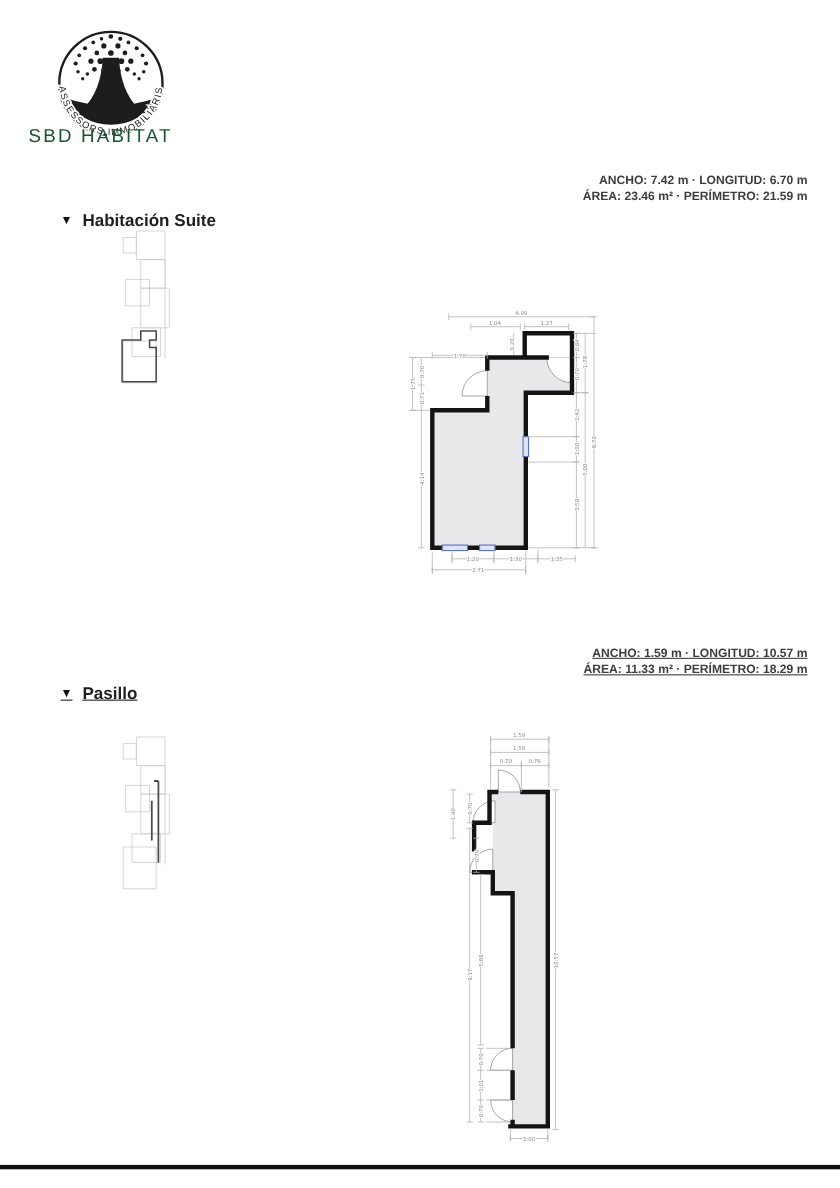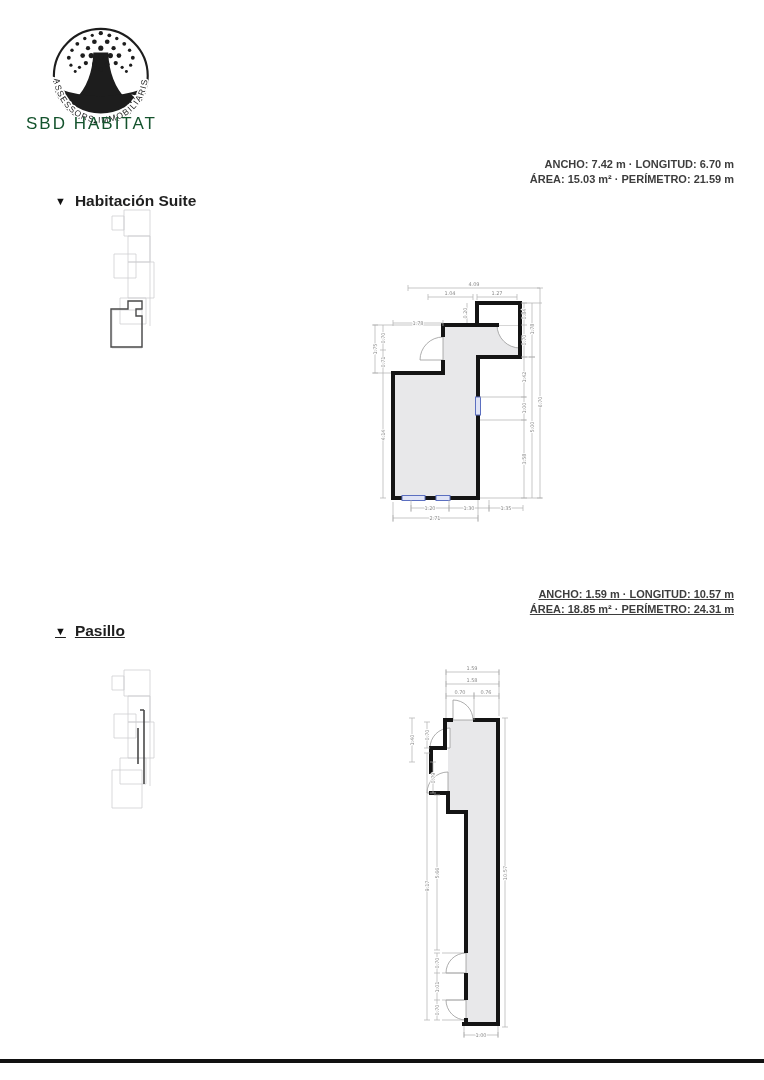--- a/index.html
+++ b/index.html
@@ -82,21 +82,21 @@
       </text>
     </g>
   </svg>
   <div class="brand">SBD HABITAT</div>
 
   <div class="sec-title t1">
     <span class="mark">▼</span><span>Habitación Suite</span>
   </div>
   <div class="stats t1">
     <div>ANCHO: 7.42 m · LONGITUD: 6.70 m</div>
-    <div>ÁREA: 15.03 m² · PERÍMETRO: 21.59 m</div>
+    <div>ÁREA: 23.46 m² · PERÍMETRO: 21.59 m</div>
   </div>
 
   <svg class="mm1" width="70" height="155" viewBox="0 0 70 155">
     <path class="mmline" d="M26,4 H52 V30 H26 Z M14,10 H26 V24 H14 Z M30,30 H52 V56 H30 Z M16,48 H38 V72 H16 Z M30,56 H56 V92 H30 Z M22,92 H48 V118 H22 Z M14,104 H44 V142 H14 Z M52,30 V120"></path>
     <path class="mmhl" stroke-width="1.4" d="M13,103 H30 V95 H44 V103 H38 V110 H44 V141 H13 Z"></path>
   </svg>
 
   <svg class="plan1" width="200" height="265" viewBox="0 0 200 265">
 
     <path d="M28,101 H78 V53 H155 V85 H113 V226 H28 Z" fill="#e8e8ea"></path>
@@ -146,21 +146,21 @@
     <text class="dim-t" x="104" y="238">1.30</text>
     <text class="dim-t" x="141" y="238">1.35</text>
     <text class="dim-t" x="70" y="248">2.71</text>
   </svg>
 
   <div class="sec-title t2">
     <span class="mark">▼</span><span>Pasillo</span>
   </div>
   <div class="stats t2">
     <div>ANCHO: 1.59 m · LONGITUD: 10.57 m</div>
-    <div>ÁREA: 18.85 m² · PERÍMETRO: 24.31 m</div>
+    <div>ÁREA: 11.33 m² · PERÍMETRO: 18.29 m</div>
   </div>
 
   <svg class="mm2" width="70" height="155" viewBox="0 0 70 155">
     <path class="mmline" d="M26,4 H52 V30 H26 Z M14,10 H26 V24 H14 Z M30,30 H52 V56 H30 Z M16,48 H38 V72 H16 Z M30,56 H56 V92 H30 Z M22,92 H48 V118 H22 Z M14,104 H44 V142 H14 Z M52,30 V120"></path>
     <path class="mmhl" stroke-width="1.6" d="M46,44 V118 M40,62 V98 M42,44 H46"></path>
   </svg>
 
   <svg class="plan2" width="155" height="385" viewBox="0 0 155 385">
 
     <path d="M47,62 H100 V366 H66 V154 H50 V90 H47 Z" fill="#e8e8ea"></path>

